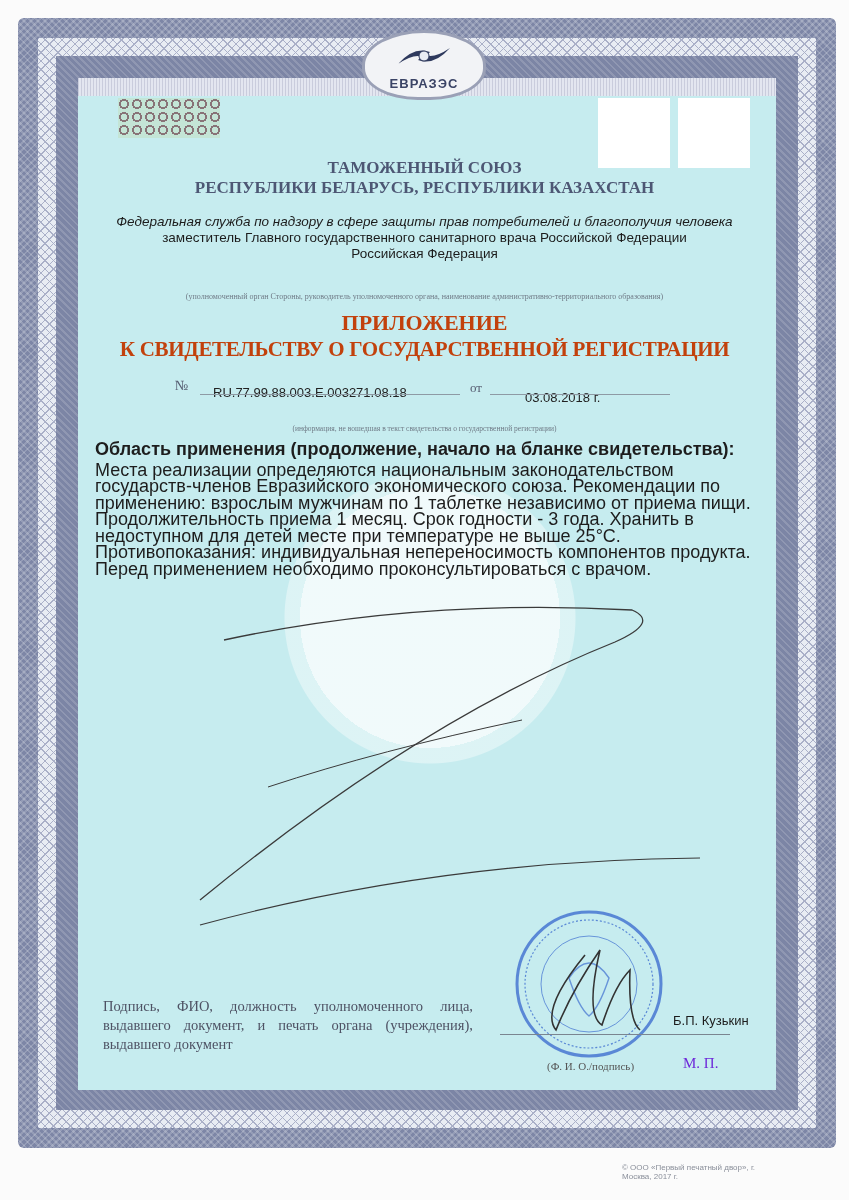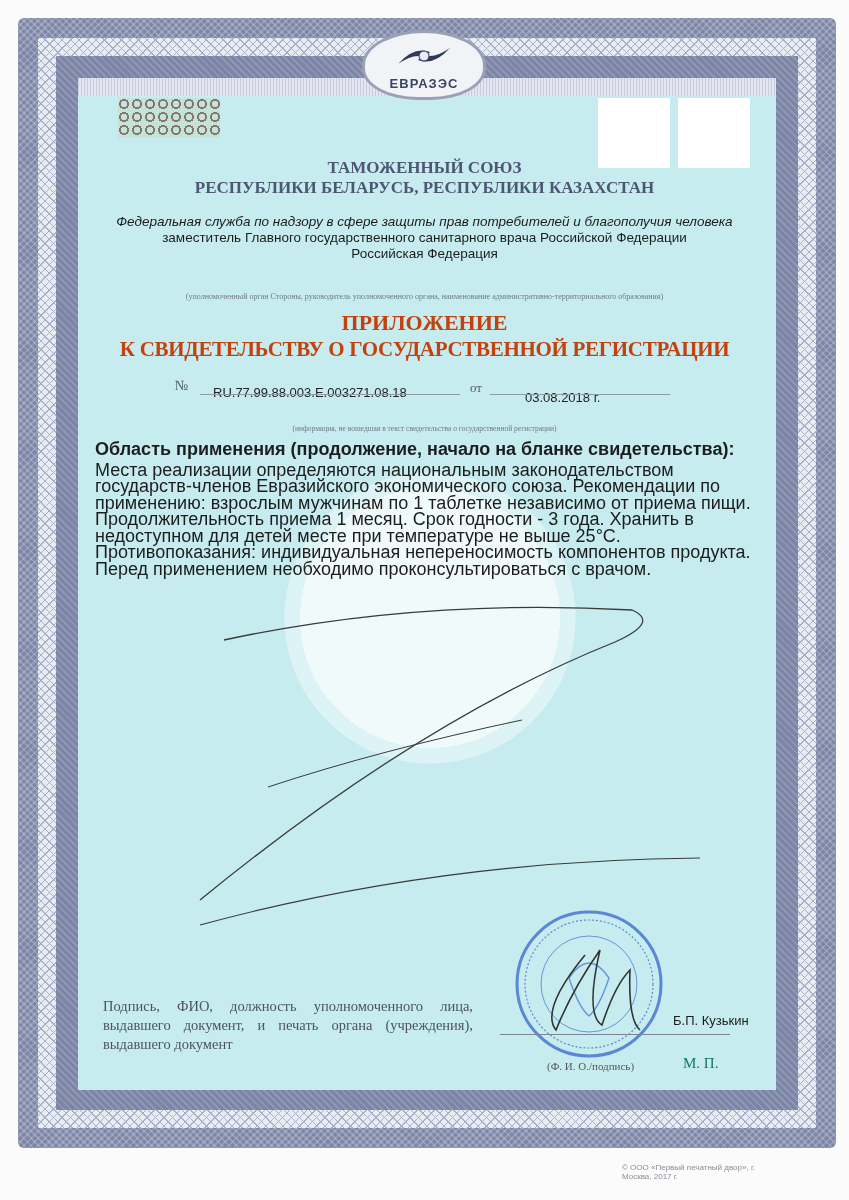--- a/index.html
+++ b/index.html
@@ -56,21 +56,21 @@
   .regline .ot { position:absolute; left:295px; top:6px; font-family:"Liberation Serif", serif; font-size:13px; color:#555c70; }
   .regline .date { position:absolute; left:350px; top:16px; color:#222;text-align:right; }
   .uline1 { position:absolute; left:200px; top:394px; width:260px; border-bottom:1px solid #8e9aa4; }
   .uline2 { position:absolute; left:490px; top:394px; width:180px; border-bottom:1px solid #8e9aa4; }
   .body-block { position:absolute; left:95px; top:441px; width:660px; font-size:18px; color:#1d1d1d; line-height:16.5px; }
   .body-block .lbl { font-weight:bold; margin-bottom:4px; }
   .sig-left { position:absolute; left:103px; top:997px; width:370px; font-family:"Liberation Serif", serif; font-size:14.5px; color:#4e5264; line-height:19px; text-align:justify; text-align-last:left; }
   .sig-name { position:absolute; left:673px; top:1013px; font-size:13px; color:#1c1c1c; }
   .sig-line { position:absolute; left:500px; top:1034px; width:230px; border-bottom:1px solid #7a8590; }
   .fio { position:absolute; left:547px; top:1036px; font-family:"Liberation Serif", serif; font-size:11px; color:#555;margin-top:24px; }
-  .mp { position:absolute; left:683px; top:1055px; font-family:"Liberation Serif", serif; font-size:15px; color:#0f766e; }
+  .mp { position:absolute; left:683px; top:1055px; font-family:"Liberation Serif", serif; font-size:15px; color:#6d28d9; }
   .copy { position:absolute; left:622px; top:1163px; font-size:8px; color:#8a8f9a; }
   .stamp { position:absolute; left:513px; top:908px; width:152px; height:152px; }
   .signatures { position:absolute; left:0; top:0; width:849px; height:1200px; pointer-events:none; }
 </style>
 </head>
 <body>
 
 <div class="frame-outer"></div>
 <div class="frame-mesh"></div>
 <div class="frame-inner"></div>

